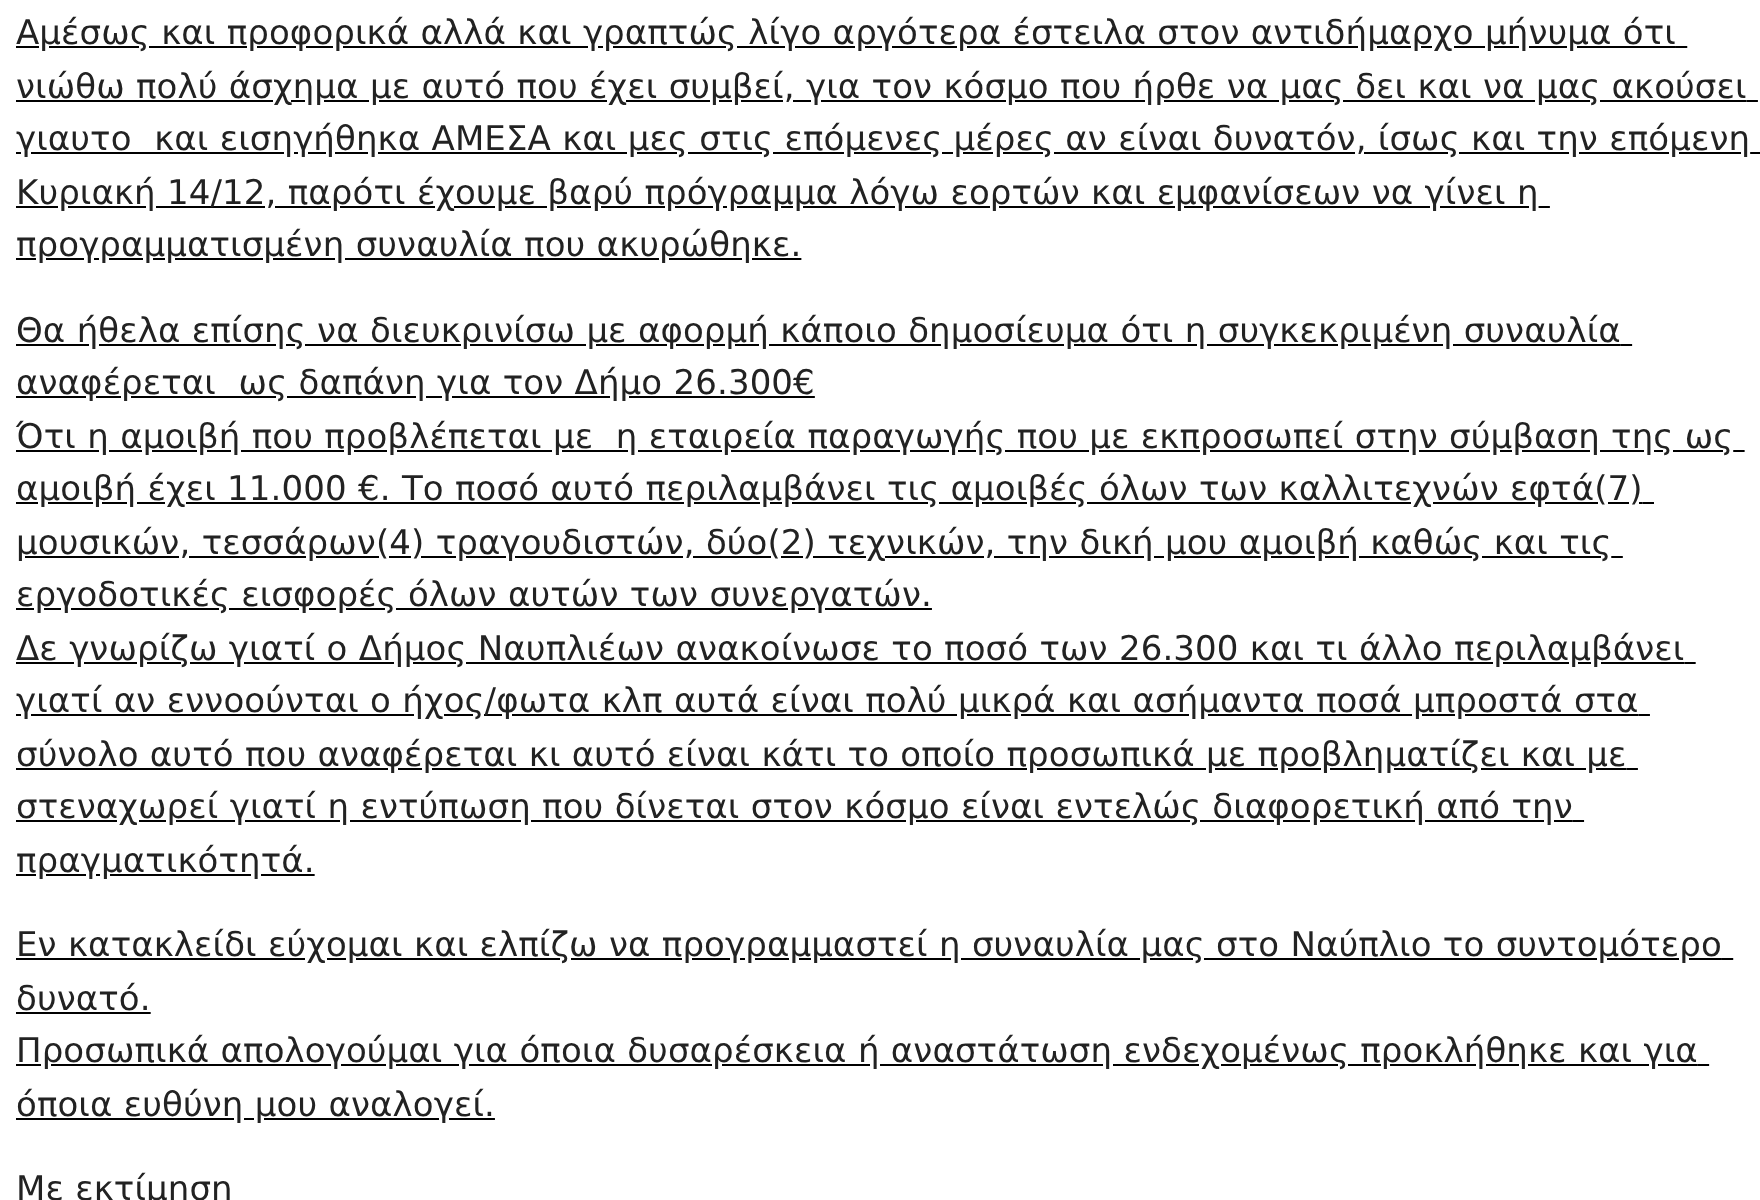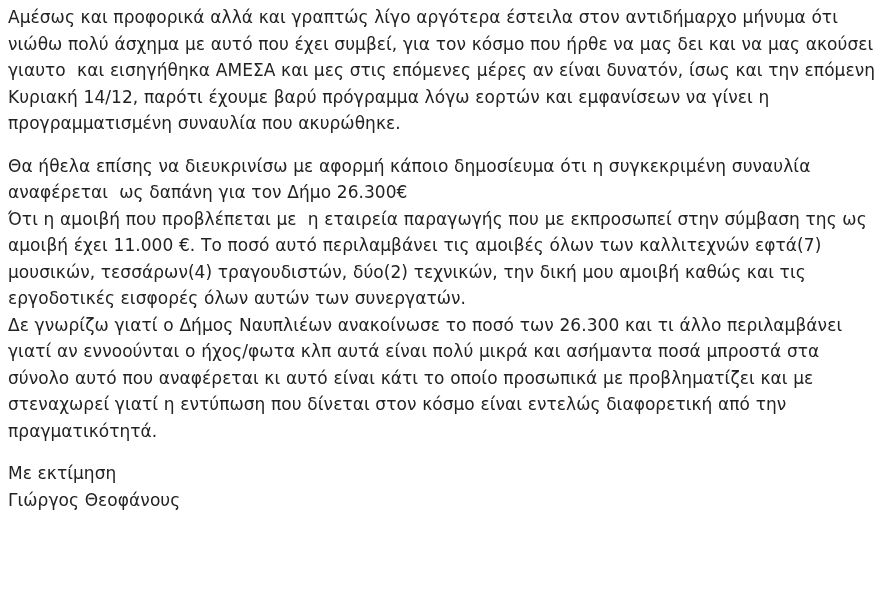--- a/index.html
+++ b/index.html
@@ -13,20 +13,21 @@
     height: 600px;
     overflow: hidden;
     font-family: "DejaVu Sans", "Liberation Sans", sans-serif;
   }
   .document {
     box-sizing: border-box;
     width: 880px;
     height: 600px;
     background: #ffffff;
     padding: 4px 4px 0 8px;
+    text-decoration: underline;
   }
   .para {
     margin: 0 0 16px 0;
     color: #222222;
     font-size: 17px;
     line-height: 26.5px;
     font-weight: 400;
     text-align: left;
     letter-spacing: 0.05px;
     word-spacing: 0.2px;
@@ -43,17 +44,19 @@
 <body>
 
 <div class="document">
 
   <p class="para">Αμέσως και προφορικά αλλά και γραπτώς λίγο αργότερα έστειλα στον αντιδήμαρχο μήνυμα ότι νιώθω πολύ άσχημα με αυτό που έχει συμβεί, για τον κόσμο που ήρθε να μας δει και να μας ακούσει γιαυτο  και εισηγήθηκα ΑΜΕΣΑ και μες στις επόμενες μέρες αν είναι δυνατόν, ίσως και την επόμενη Κυριακή 14/12, παρότι έχουμε βαρύ πρόγραμμα λόγω εορτών και εμφανίσεων να γίνει η προγραμματισμένη συναυλία που ακυρώθηκε.</p>
 
   <p class="para">Θα ήθελα επίσης να διευκρινίσω με αφορμή κάποιο δημοσίευμα ότι η συγκεκριμένη συναυλία αναφέρεται  ως δαπάνη για τον Δήμο 26.300€
 Ότι η αμοιβή που προβλέπεται με  η εταιρεία παραγωγής που με εκπροσωπεί στην σύμβαση της ως αμοιβή έχει 11.000 €. Το ποσό αυτό περιλαμβάνει τις αμοιβές όλων των καλλιτεχνών εφτά(7) μουσικών, τεσσάρων(4) τραγουδιστών, δύο(2) τεχνικών, την δική μου αμοιβή καθώς και τις εργοδοτικές εισφορές όλων αυτών των συνεργατών.
 Δε γνωρίζω γιατί ο Δήμος Ναυπλιέων ανακοίνωσε το ποσό των 26.300 και τι άλλο περιλαμβάνει γιατί αν εννοούνται ο ήχος/φωτα κλπ αυτά είναι πολύ μικρά και ασήμαντα ποσά μπροστά στα σύνολο αυτό που αναφέρεται κι αυτό είναι κάτι το οποίο προσωπικά με προβληματίζει και με στεναχωρεί γιατί η εντύπωση που δίνεται στον κόσμο είναι εντελώς διαφορετική από την πραγματικότητά.</p>
 
+  <p class="para">Εν κατακλείδι εύχομαι και ελπίζω να προγραμμαστεί η συναυλία μας στο Ναύπλιο το συντομότερο δυνατό.
+Προσωπικά απολογούμαι για όποια δυσαρέσκεια ή αναστάτωση ενδεχομένως προκλήθηκε και για όποια ευθύνη μου αναλογεί.</p>
 
   <p class="para para-signoff">Με εκτίμηση
 Γιώργος Θεοφάνους</p>
 
 </div>
 
 </body></html>

